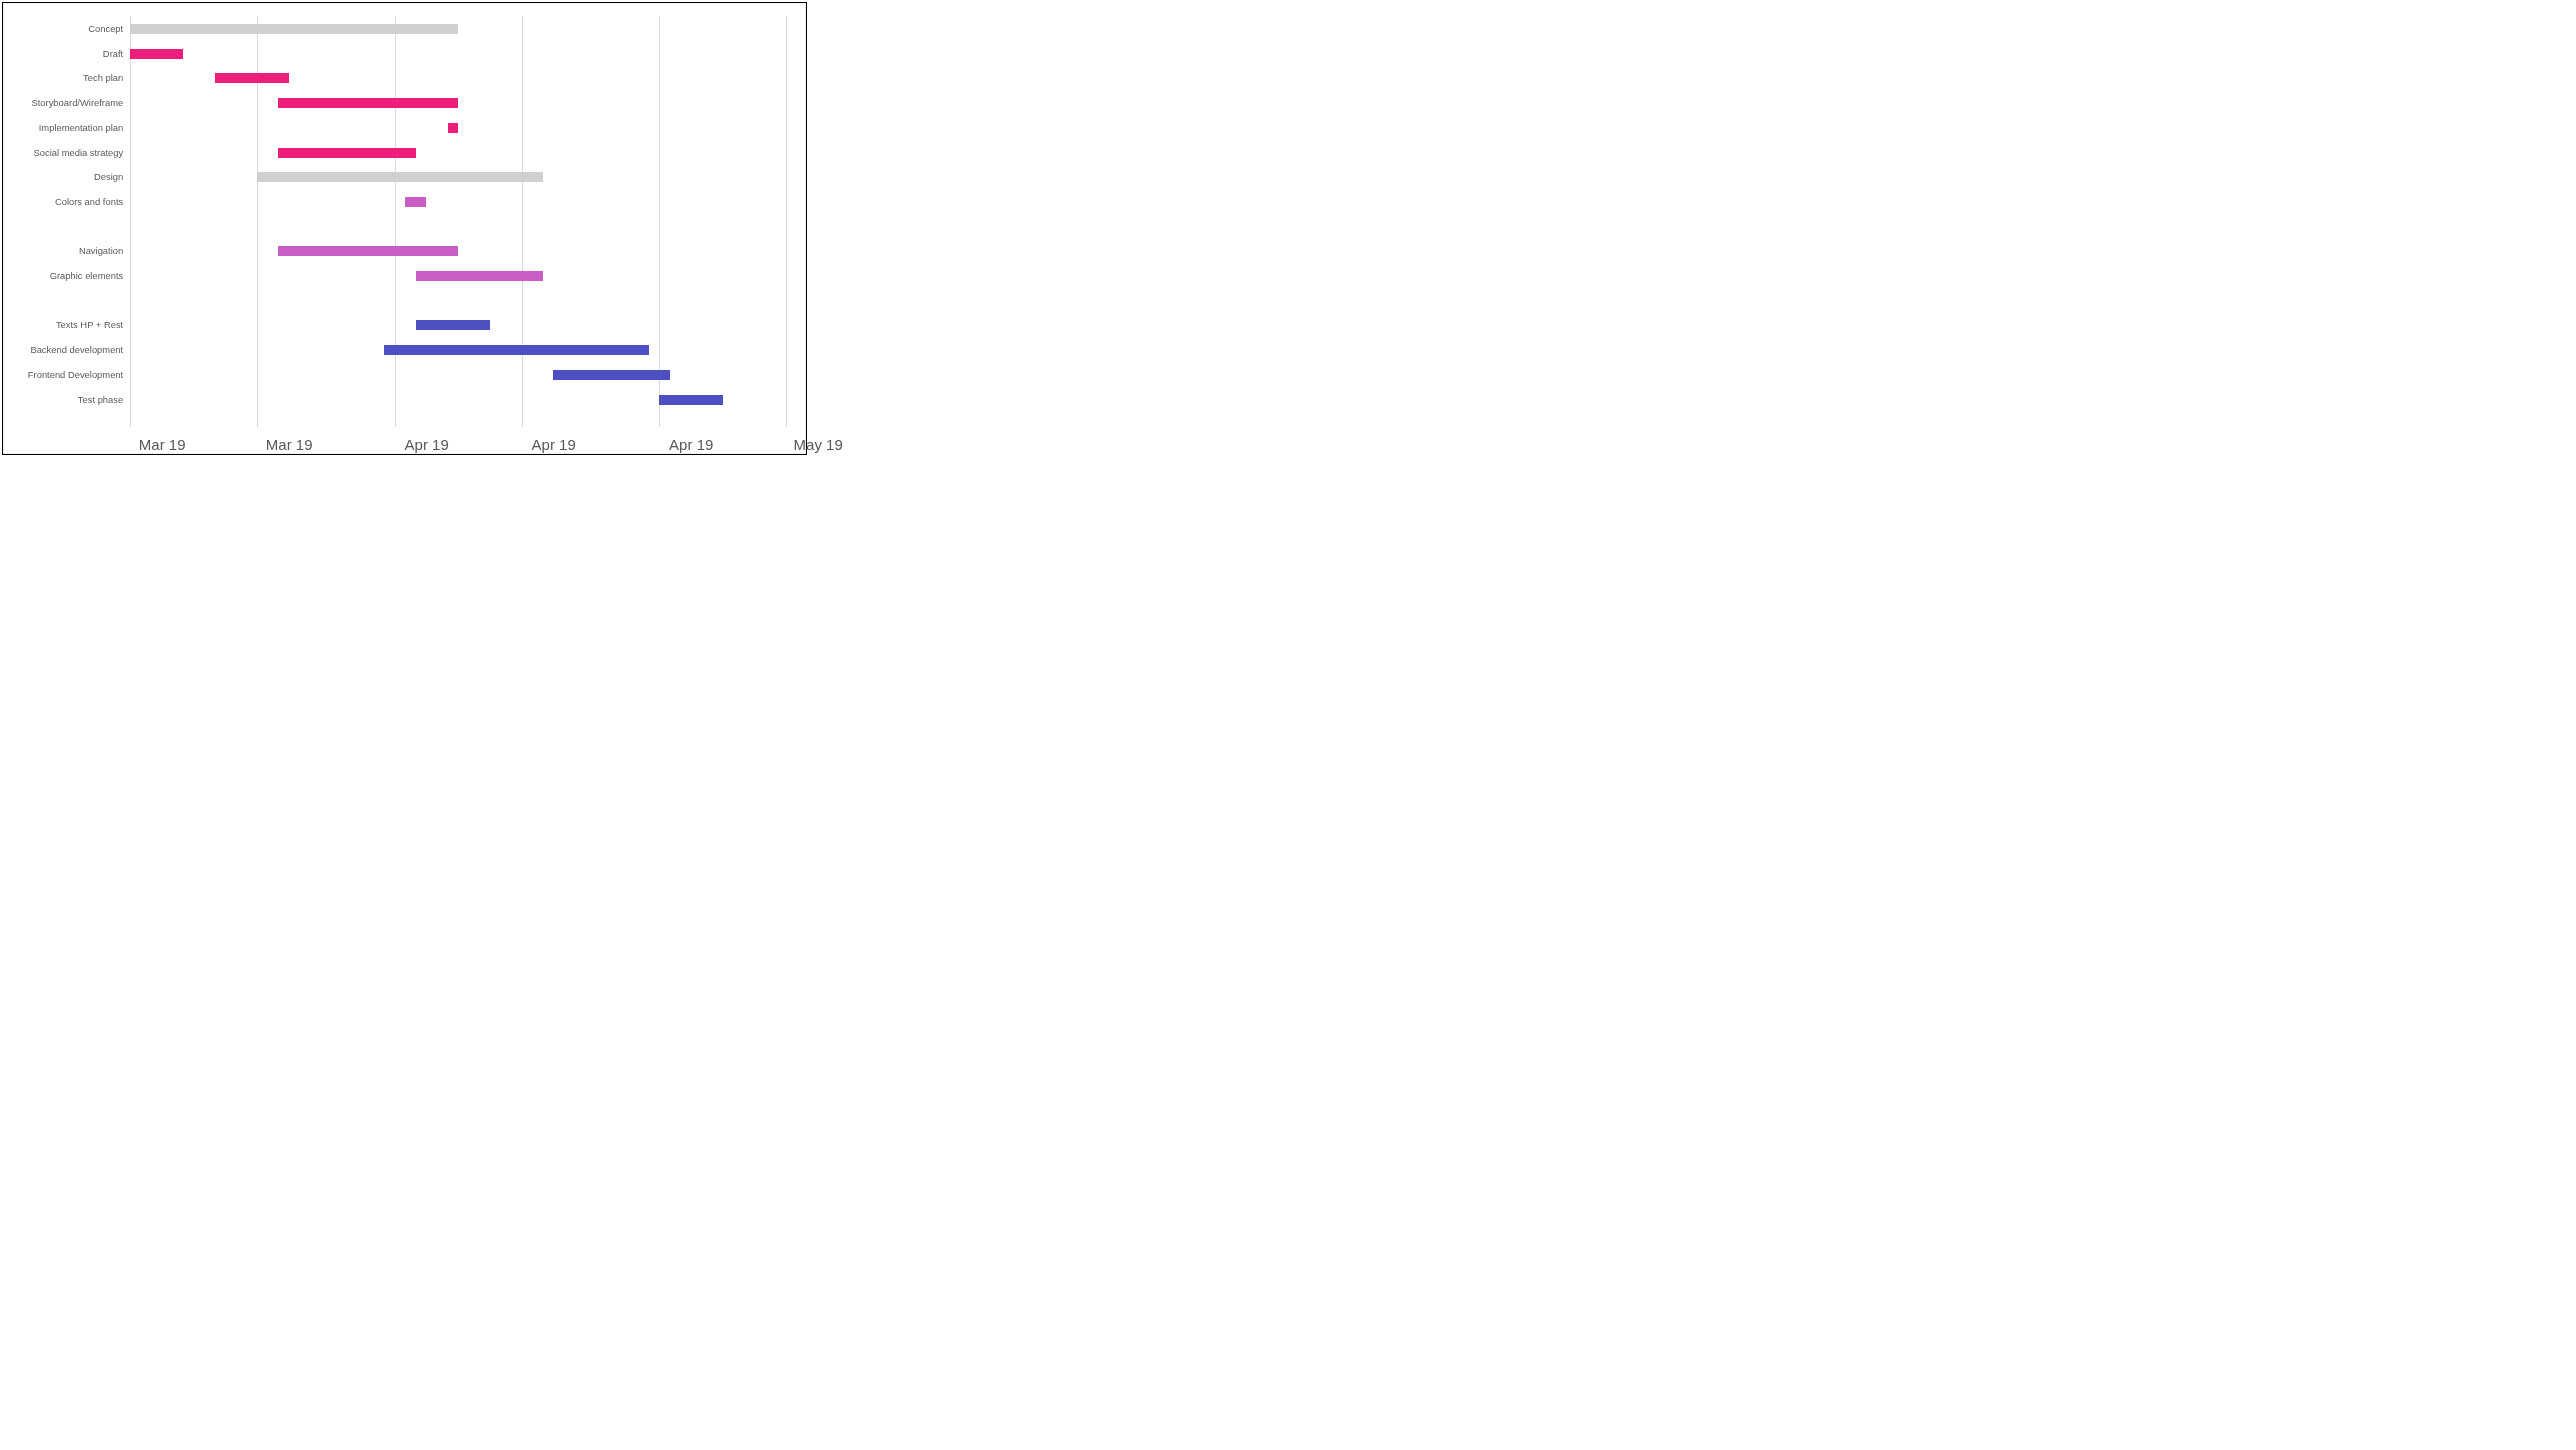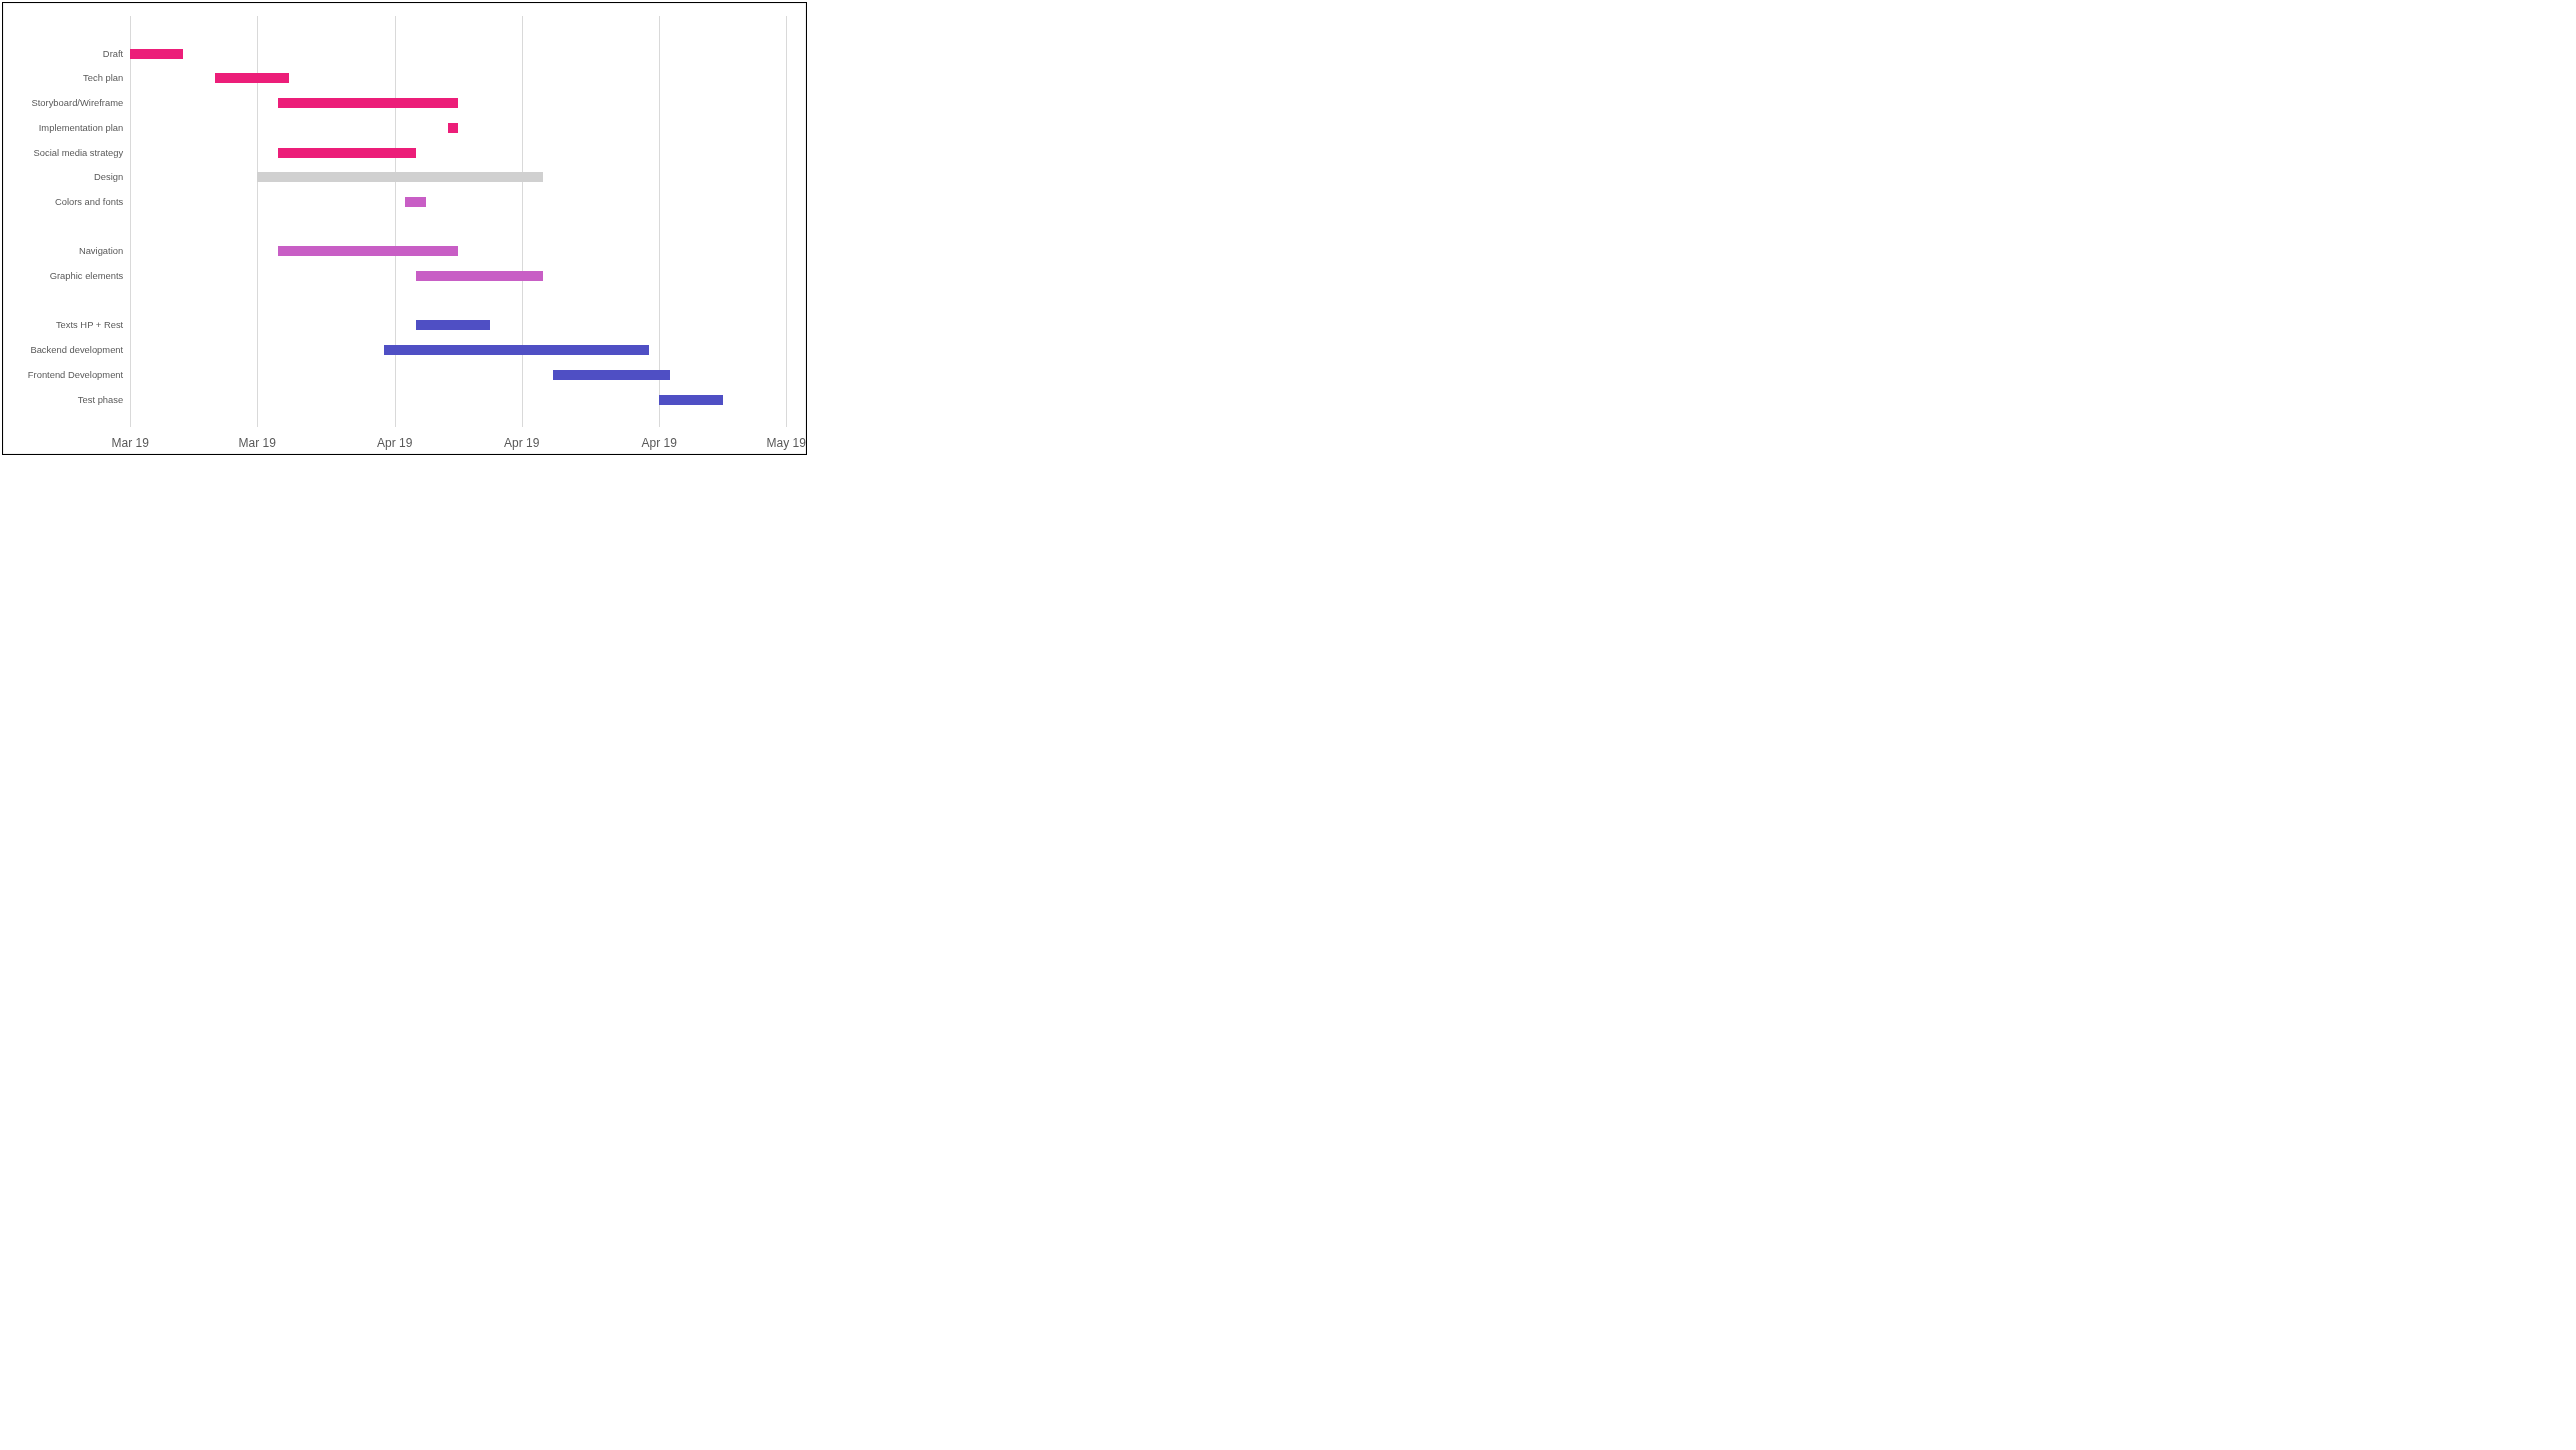--- a/index.html
+++ b/index.html
@@ -65,37 +65,44 @@
   .x-axis {
     position: absolute;
     left: 127px;
     right: 20px;
     bottom: 0;
     height: 27px;
   }
   .x-tick-label {
     position: absolute;
     top: 9px;
-    font-size: 12px;
+    font-size: 15px;
     color: #595959;
     transform: translateX(-50%);
     white-space: nowrap;
+    margin-left: 32px;
   }
 </style>
 </head>
 <body>
 
 <div class="chart-frame">
   <div class="plot-area" id="plot-area">
       <div class="gridline" style="left: 0%;"></div>
       <div class="gridline" style="left: 19.3548%;"></div>
       <div class="gridline" style="left: 40.3226%;"></div>
       <div class="gridline" style="left: 59.6774%;"></div>
       <div class="gridline" style="left: 80.6452%;"></div>
       <div class="gridline" style="left: 100%;"></div>
+      <div class="task-row" style="top: 0px;">
+        <div class="task-label">Concept</div>
+        <div class="bar-wrap">
+          <div class="bar" style="left: 0%; width: 50%; background: rgb(208, 208, 208);"></div>
+        </div>
+      </div>
       <div class="task-row" style="top: 25px;">
         <div class="task-label">Draft</div>
         <div class="bar-wrap">
           <div class="bar" style="left: 0%; width: 8.06452%; background: rgb(236, 30, 121);"></div>
         </div>
       </div>
       <div class="task-row" style="top: 49px;">
         <div class="task-label">Tech plan</div>
         <div class="bar-wrap">
           <div class="bar" style="left: 12.9032%; width: 11.2903%; background: rgb(236, 30, 121);"></div>

